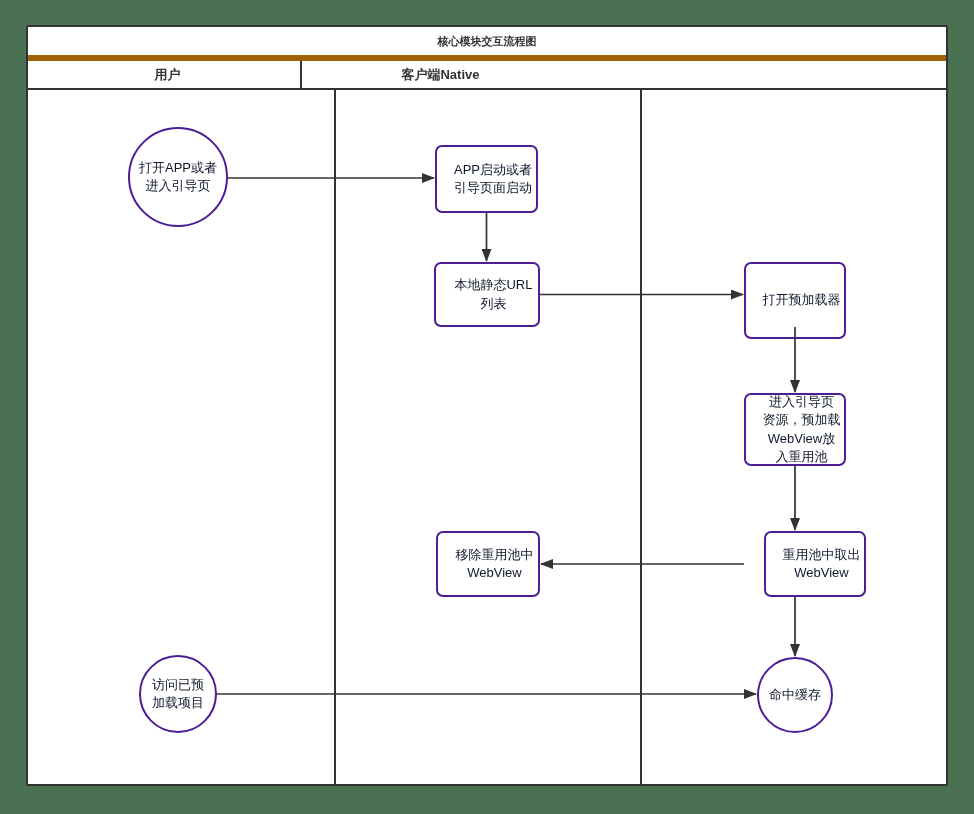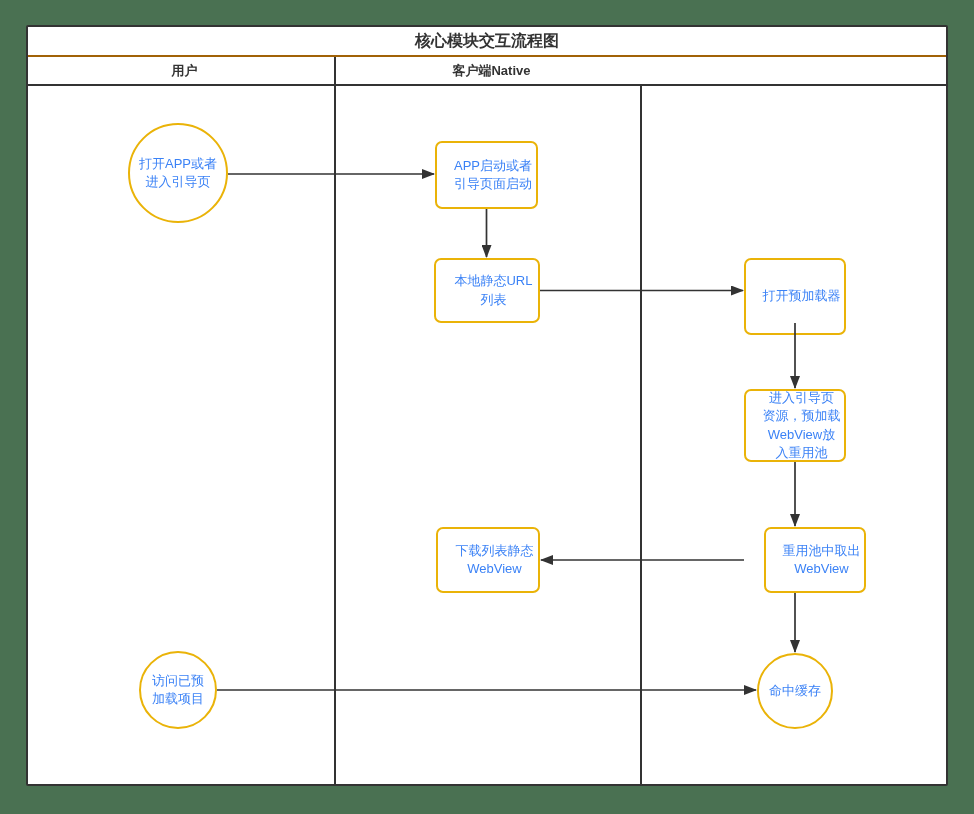--- a/index.html
+++ b/index.html
@@ -15,44 +15,44 @@
     position: absolute; left: 26px; top: 25px;
     width: 922px; height: 761px;
     box-sizing: border-box;
     background: #fff;
     border: 2px solid #333;
     border-radius: 2px;
     display: flex; flex-direction: column;
   }
   .title-row {
     flex: 0 0 28px;
-    border-bottom: 2px solid #a16207;
+    border-bottom: 6px solid #a16207;
     display: flex; align-items: center; justify-content: center;
-    font-size: 16px; font-weight: 700;
+    font-size: 11px; font-weight: 700;
   }
   .header-row {
     flex: 0 0 27px;
     border-bottom: 2px solid #333;
     display: flex;
   }
   .header-cell {
-    width: 306px; box-sizing: border-box;
+    width: 272px; box-sizing: border-box;
     display: flex; align-items: center; justify-content: center;
     font-size: 13px; font-weight: 700; padding-left: 7px;
   }
   .header-cell + .header-cell { border-left: 2px solid #333; }
   .body { position: relative; flex: 1; }
   .lane-divider {
     position: absolute; top: 0; bottom: 0; width: 2px;
     background: #333; z-index: 1;
   }
   .node {
     position: absolute; box-sizing: border-box;
-    background: #fff; border: 2px solid #eab308;
-    color: #3b82f6; font-size: 13px; line-height: 1.42;
+    background: #fff; border: 2px solid #4c1d95;
+    color: #0f172a; font-size: 13px; line-height: 1.42;
     display: flex; align-items: center; justify-content: center;
     text-align: center; white-space: pre-line;
     z-index: 2;
   }
   .node.rect { border-radius: 7px; padding-left: 13px; }
   .node.circle { border-radius: 50%; }
   svg.edges {
     position: absolute; left: 0; top: 0; width: 100%; height: 100%;
     z-index: 3; pointer-events: none;
   }
@@ -84,21 +84,21 @@
     <div class="node rect" style="left:406px; top:172px; width:106px; height:65px;">本地静态URL
 列表</div>
 
     <div class="node rect" style="left:716px; top:172px; width:102px; height:77px;">打开预加载器</div>
 
     <div class="node rect" style="left:716px; top:303px; width:102px; height:73px;">进入引导页
 资源，预加载
 WebView放
 入重用池</div>
 
-    <div class="node rect" style="left:408px; top:441px; width:104px; height:66px;">下载列表静态
+    <div class="node rect" style="left:408px; top:441px; width:104px; height:66px;">移除重用池中
 WebView</div>
 
     <div class="node rect" style="left:716px; top:441px; width:102px; height:66px;margin-left:20px;">重用池中取出
 WebView</div>
 
     <div class="node circle" style="left:111px; top:565px; width:78px;  height:78px;">访问已预
 加载项目</div>
 
     <div class="node circle" style="left:729px; top:567px; width:76px;  height:76px;">命中缓存</div>
 

